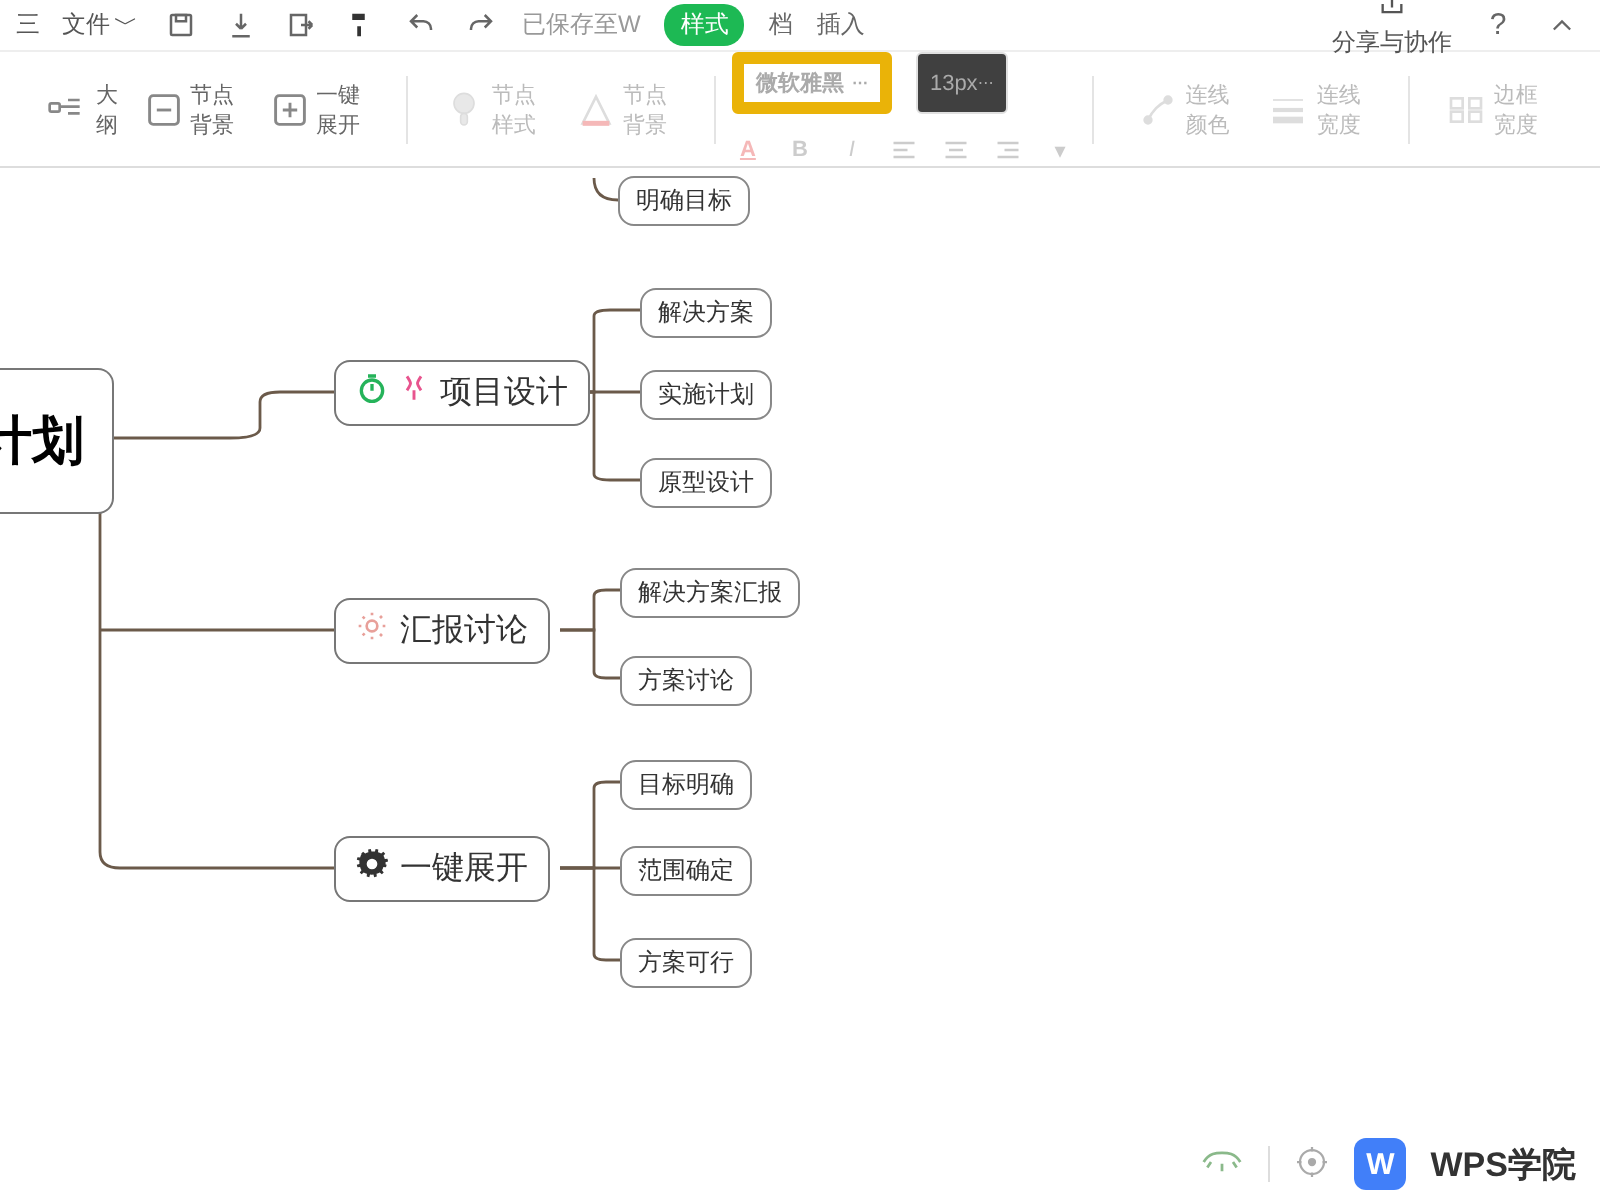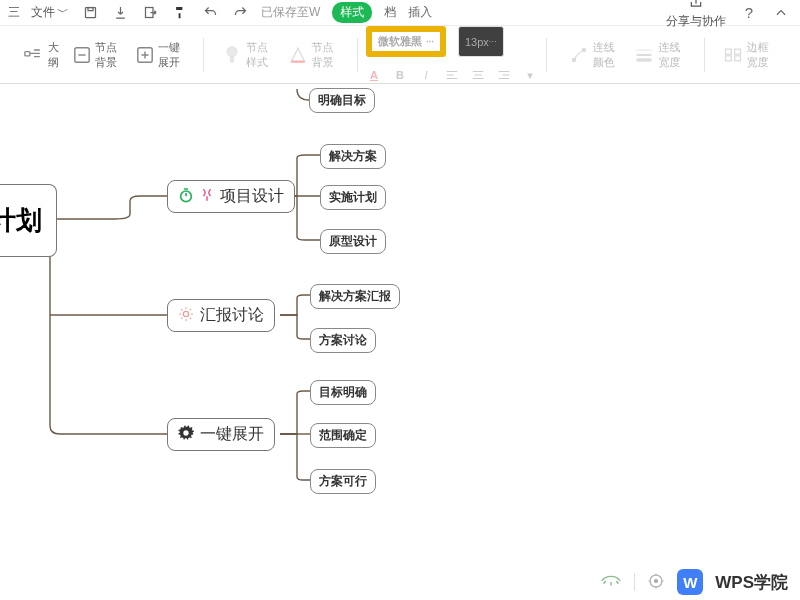--- a/index.html
+++ b/index.html
@@ -81,21 +81,21 @@
       white-space: nowrap;
     }
     .node.root {
       font-size: 26px;
       font-weight: 600;
       padding: 18px 14px 18px 0;
       border-left: none;
       border-radius: 0 8px 8px 0;
       color: #000;
     }
-    .node.thin { border-width: 1px; border-color: #888; font-size: 12px; padding: 3px 8px; font-weight: bold; }
+    .node.thin { border-width: 1px; border-color: #888; font-size: 12px; padding: 3px 8px; }
     svg.lines { position: absolute; top: 0; left: 0; width: 100%; height: 100%; pointer-events: none; }
     svg.lines path { fill: none; stroke: #6b5a4a; stroke-width: 1.4; }
 
     
     .footer {
       position: absolute;
       bottom: 0;
       right: 0;
       height: 36px;
       display: flex;

